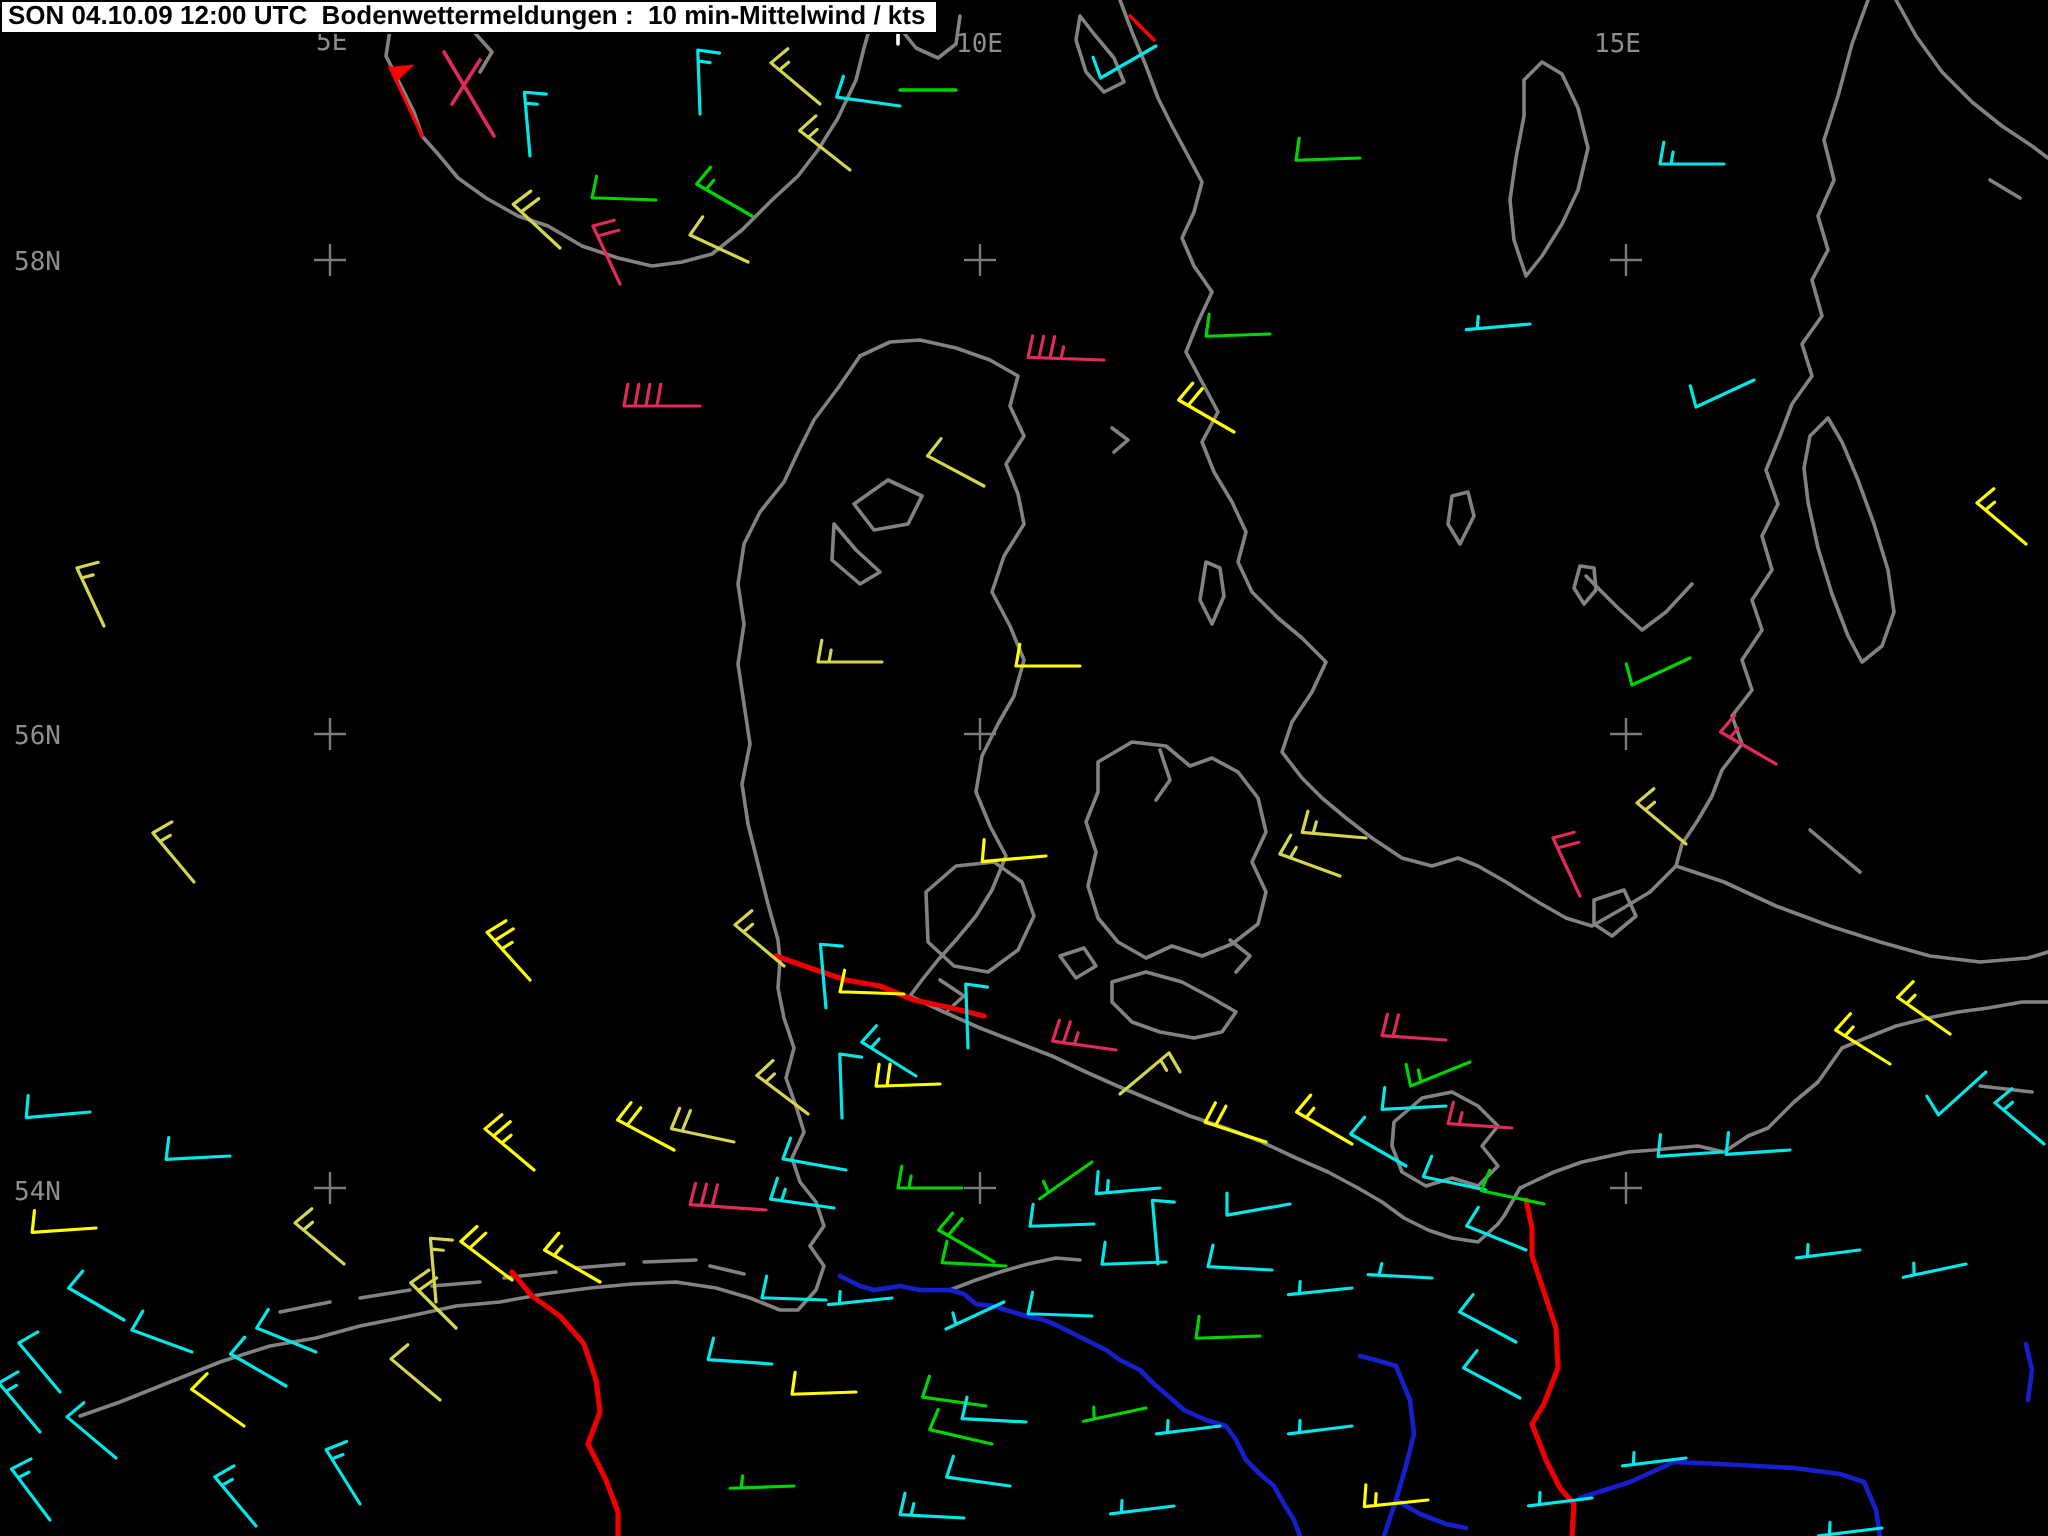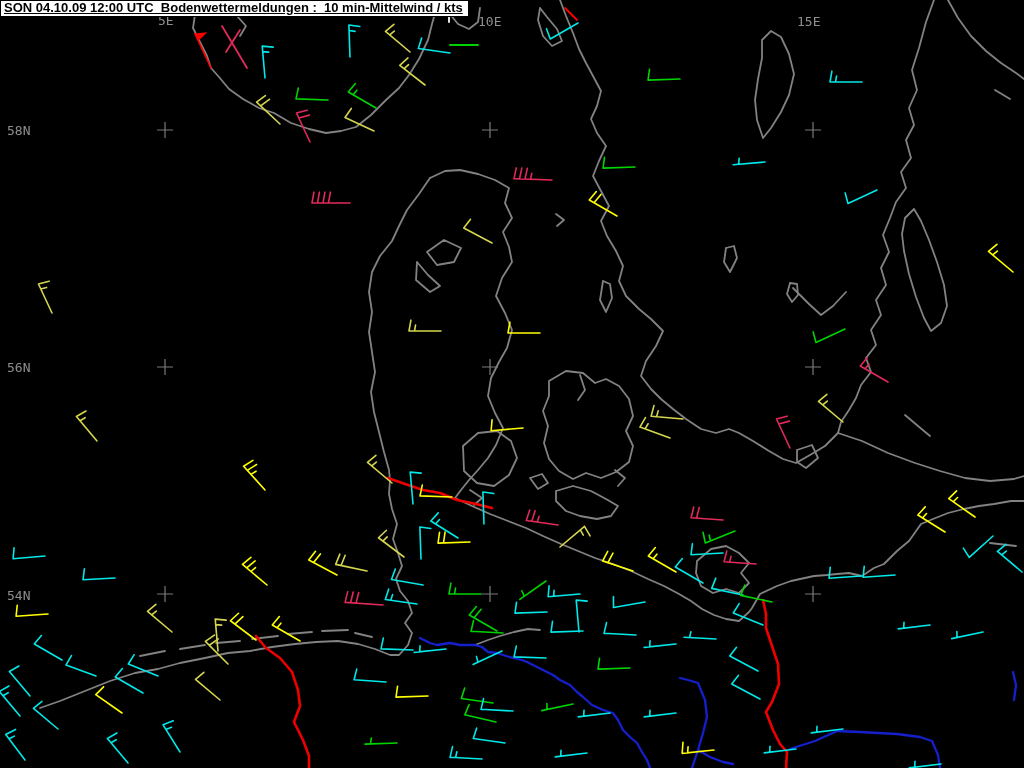--- a/index.html
+++ b/index.html
@@ -2,21 +2,21 @@
 <html><head>
 <meta charset="utf-8">
 <style>
   html,body{margin:0;padding:0;background:#000;}
   #stage{position:relative;width:1024px;height:768px;background:#000;overflow:hidden;
          font-family:"DejaVu Sans Mono",monospace;}
   #map-svg{position:absolute;left:0;top:0;}
   #title-bar{position:absolute;left:0;top:0;background:#ffffff;color:#000;
              border:1px solid #000;box-sizing:border-box;height:17px;
              font:bold 13px/14px "Liberation Sans",sans-serif;
-             padding:0 5px 1px 3px;white-space:pre;z-index:5;text-decoration:underline;}
+             padding:0 5px 1px 3px;white-space:pre;z-index:5;}
 </style>
 </head>
 <body>
 
 <div id="stage">
   <svg id="map-svg" width="1024" height="768" viewBox="0 0 1024 768">
       <path d="M 157 130 H 173 M 165 122 V 138" stroke="#7a7a7a" stroke-width="1.2" fill="none"></path>
       <path d="M 482 130 H 498 M 490 122 V 138" stroke="#7a7a7a" stroke-width="1.2" fill="none"></path>
       <path d="M 805 130 H 821 M 813 122 V 138" stroke="#7a7a7a" stroke-width="1.2" fill="none"></path>
       <path d="M 157 367 H 173 M 165 359 V 375" stroke="#7a7a7a" stroke-width="1.2" fill="none"></path>

